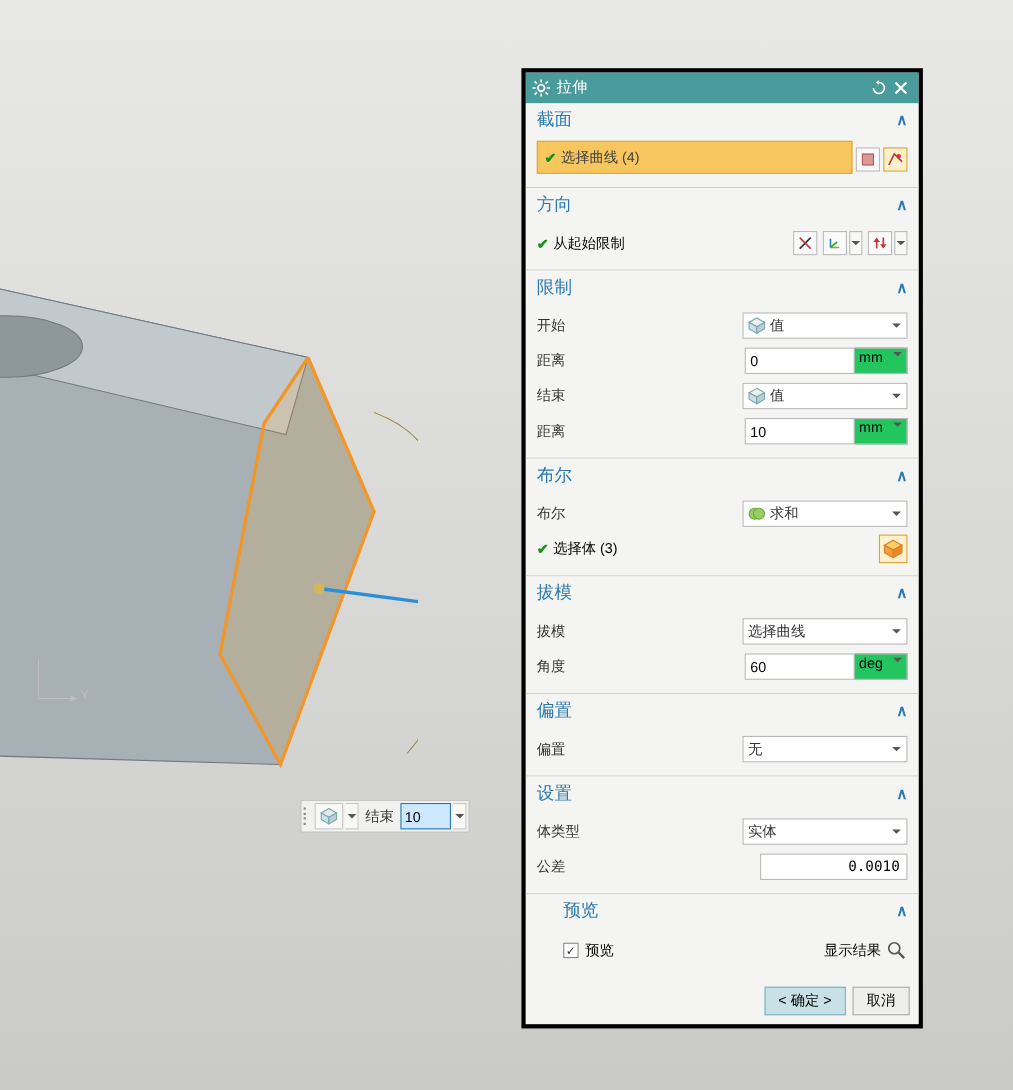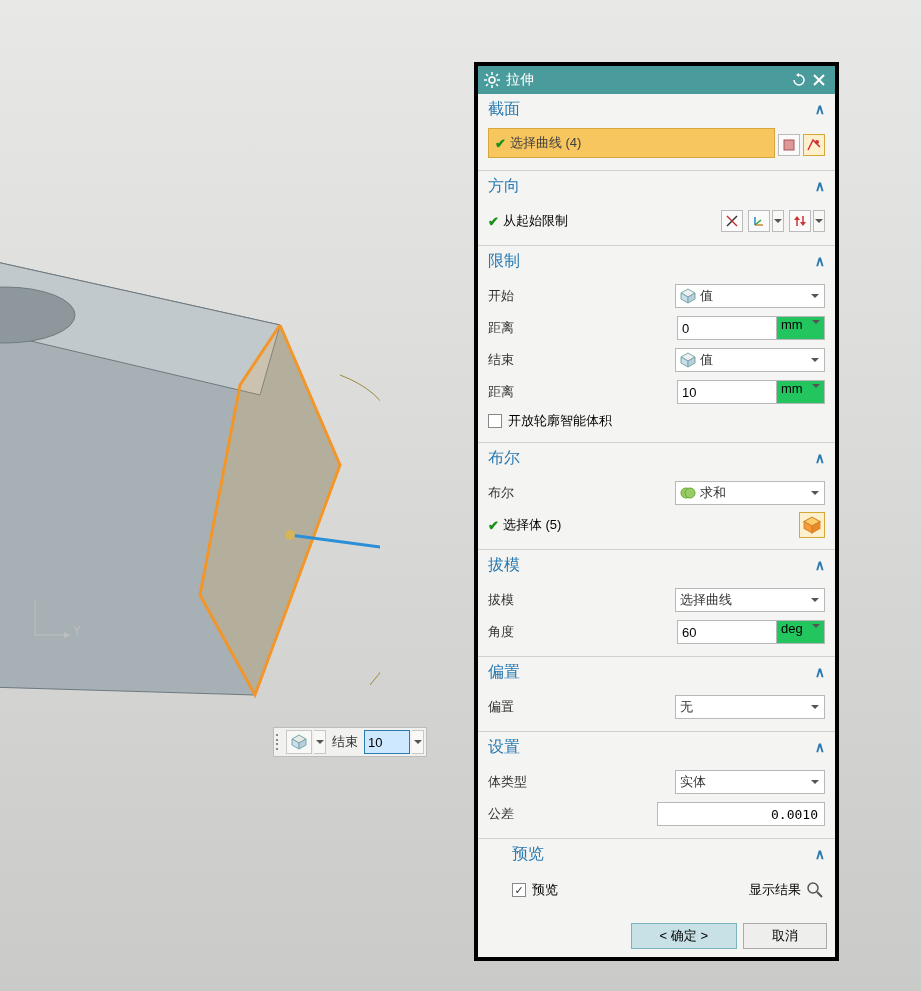--- a/index.html
+++ b/index.html
@@ -57,27 +57,27 @@
 .chk-row { display: flex; align-items: center; height: 26px; gap: 6px; }
 .chkbox { width: 14px; height: 14px; border: 1px solid #888; background: #fff; display: inline-flex; align-items: center; justify-content: center; cursor: pointer; }
 .chkbox.checked::after { content: "✓"; font-size: 11px; color: #333; }
 
 .iconbar { display: flex; gap: 2px; }
 
 .plain-row { display: flex; align-items: center; height: 32px; }
 .plain-row .lbl { flex: 1; }
 .plain-row .chk { color: #1a8f1a; margin-right: 4px; font-weight: bold; }
 
-.ro-input { width: 168px; height: 24px; border: 1px solid #b8b8b8; background: #fff; padding: 0 6px; text-align: right; font-family: monospace; }
+.ro-input { width: 134px; height: 24px; border: 1px solid #b8b8b8; background: #fff; padding: 0 6px; text-align: right; font-family: monospace; }
 
 .prev-row { display: flex; align-items: center; height: 34px; }
 .prev-row .chk-lbl { flex: 1; display: flex; align-items: center; gap: 6px; }
 
 .footer { display: flex; justify-content: flex-end; padding: 8px; gap: 6px; background: #f4f4f2; }
-.btn { height: 26px; padding: 0 28px; border: 1px solid #aaa; background: #eeeeec; cursor: pointer; display: flex; align-items: center; }
+.btn { height: 26px; padding: 0 12px; border: 1px solid #aaa; background: #eeeeec; cursor: pointer; display: flex; align-items: center; }
 .btn.primary { background: #c7e1e6; border-color: #7ab4bd; }
 
 .body-ico { width: 26px; height: 26px; border: 1px solid #d6a83a; background: #fff0cd; display: flex; align-items: center; justify-content: center; cursor: pointer; }
 
 .mag { width: 20px; height: 20px; }
 </style>
 </head>
 <body>
 
 <div class="viewport">
@@ -257,24 +257,20 @@
         </div>
       </div>
       <div class="row">
         <span class="lbl">距离</span>
         <input class="num-input" value="10" style="">
         <div class="unit-sel">
             <span>mm</span>
             <span class="sel-car"></span>
           </div>
       </div>
-      <div class="chk-row">
-        <span class="chkbox"></span>
-        <span>开放轮廓智能体积</span>
-      </div>
     </div>
   </div>
 
   <div class="section">
     <div class="sec-head">
       <span class="sh-title">布尔</span>
       <span class="caret">∧</span>
     </div>
     <div class="sec-body">
       <div class="row">
@@ -283,21 +279,21 @@
           <svg class="sel-ico" viewBox="0 0 16 16">
               <circle cx="6" cy="8" r="5" fill="#9c6" stroke="#6a3"></circle>
               <circle cx="10" cy="8" r="5" fill="#9c6" stroke="#6a3"></circle>
             </svg>
           <span class="sel-txt">求和</span>
           <span class="sel-car"></span>
         </div>
       </div>
       <div class="plain-row">
         <span class="chk">✔</span>
-        <span class="lbl">选择体 (5)</span>
+        <span class="lbl">选择体 (3)</span>
         <div class="body-ico">
           <svg width="18" height="18" viewBox="0 0 16 16">
               <polygon points="8,1 15,5 8,9 1,5" fill="#fc6" stroke="#c83"></polygon>
               <polygon points="1,5 8,9 8,15 1,11" fill="#f93" stroke="#c83"></polygon>
               <polygon points="15,5 8,9 8,15 15,11" fill="#e82" stroke="#c83"></polygon>
             </svg>
         </div>
       </div>
     </div>
   </div>

